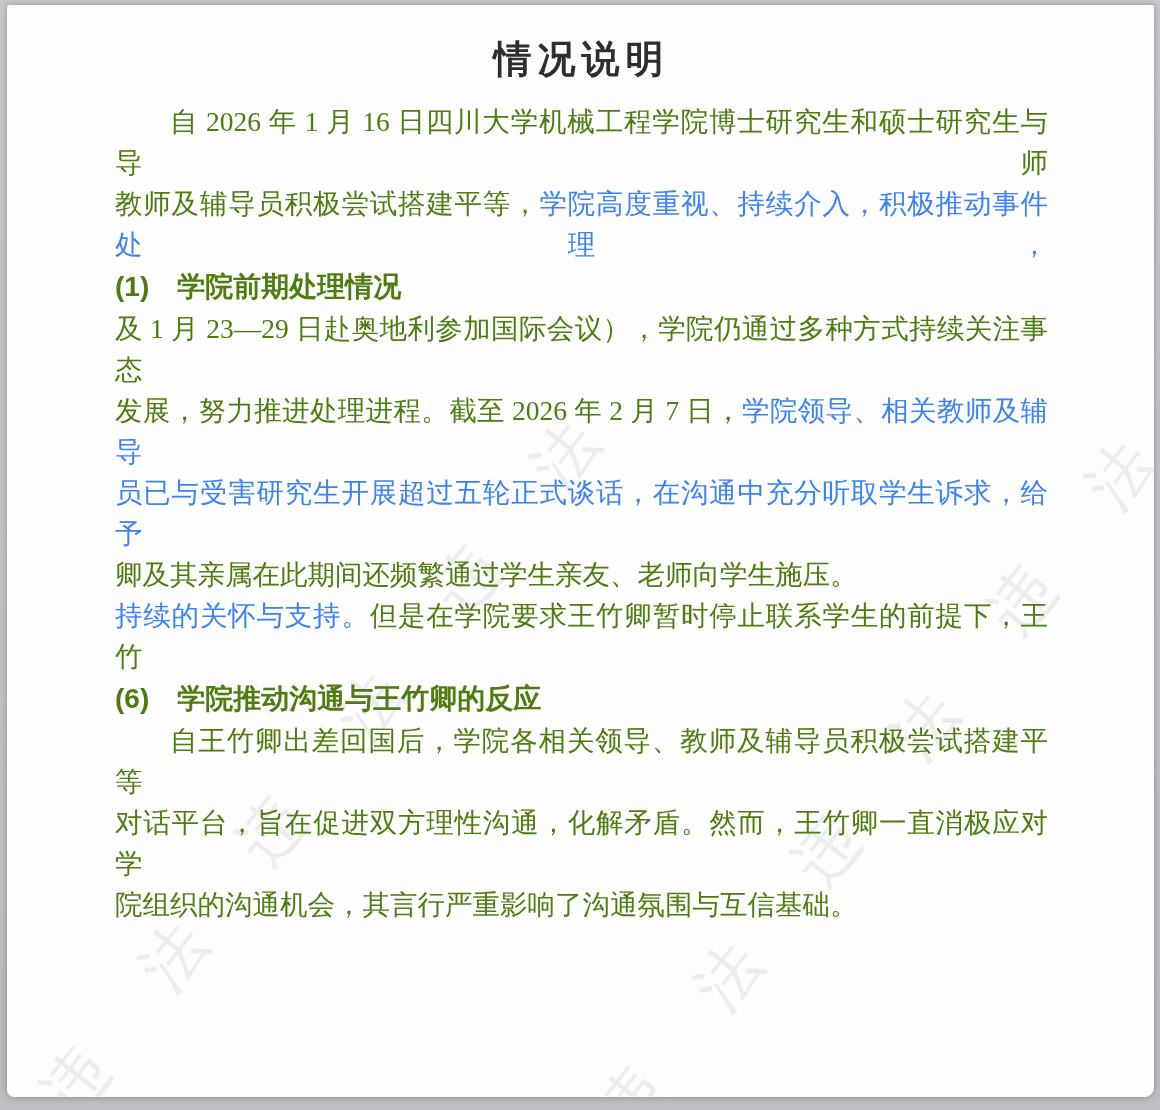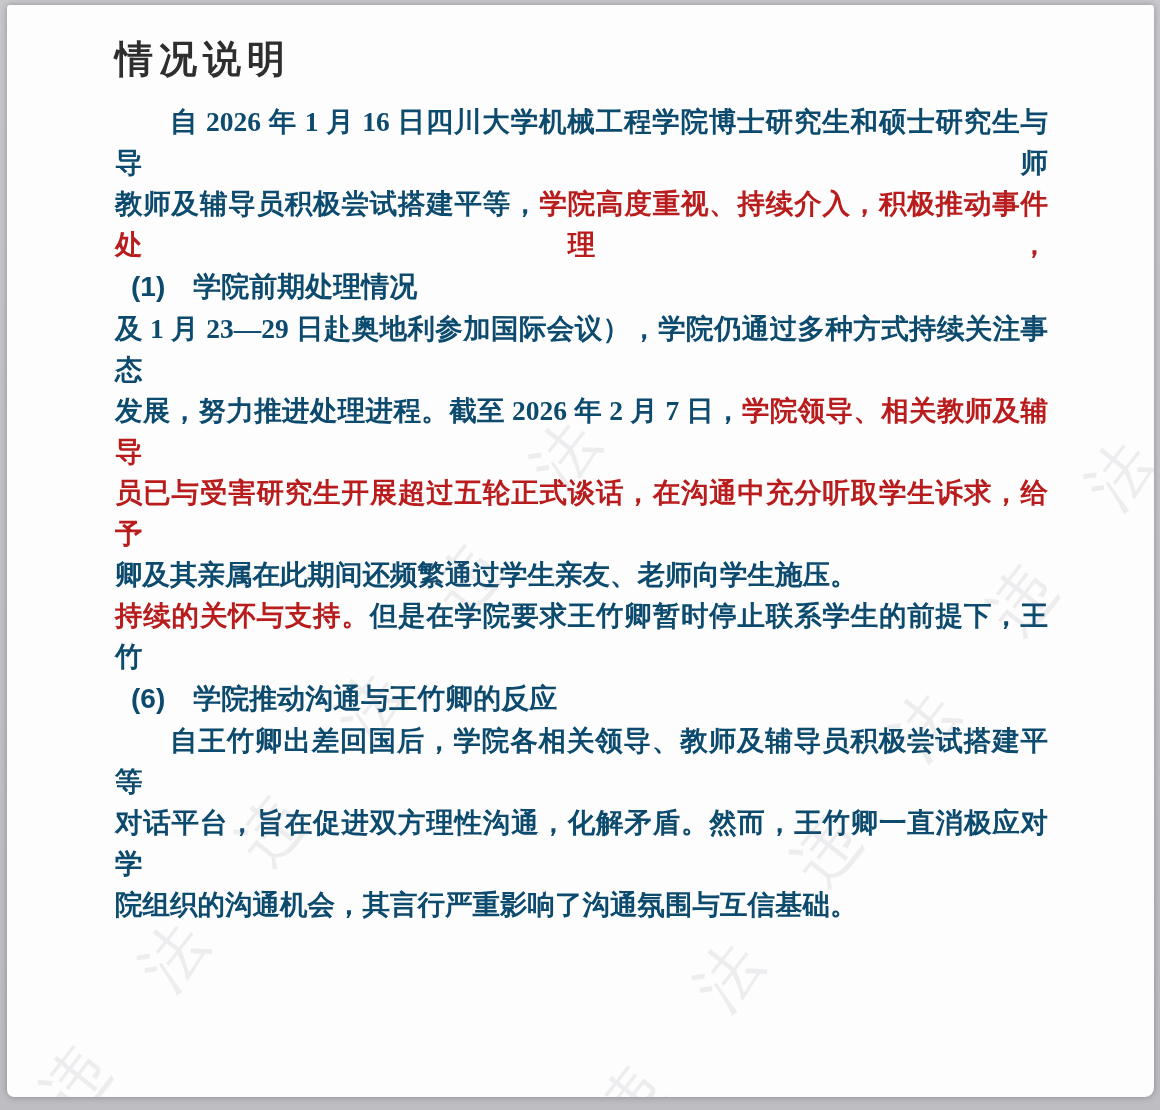--- a/index.html
+++ b/index.html
@@ -11,39 +11,40 @@
   .page{
     position:absolute;left:7px;top:5px;right:6px;bottom:13px;
     background:#fdfdfd;
     border-radius:3px 3px 9px 7px;
     box-shadow:0 0 7px rgba(0,0,0,.28);
     box-sizing:border-box;
     padding:0 106px 0 108px;
     overflow:hidden;
   }
   .title{
+    text-align:center;
     font-family:"Liberation Sans","DejaVu Sans",sans-serif;
     font-weight:700;font-size:38px;line-height:52px;
     letter-spacing:6px;
     color:#2e2e2e;
     margin:28px 0 16px 0;
   }
   .line{
     font-size:27.5px;line-height:41px;color:#222;
     text-align:justify;
   }
   .line.full{ text-align-last:justify; }
   .line.indent{ text-indent:55px; }
   .heading{
     font-family:"Liberation Sans","DejaVu Sans",sans-serif;
     font-weight:700;font-size:28px;line-height:41px;color:#252525;
-    margin:1px 16px;
+    margin:1px 0;
   }
-  .k{ color:#0c4a6e;font-weight:bold; }
-  .r{ color:#b91c1c; font-weight:700; }
+  .k{ color:#4d7c0f; }
+  .r{ color:#3b82f6; font-weight:400; }
   .wm{
     position:absolute;
     font-family:"Liberation Sans","DejaVu Sans",sans-serif;
     color:rgba(108,108,140,0.11);
     font-size:64px;
     letter-spacing:95px;
     white-space:nowrap;
     transform:rotate(-52deg);
     transform-origin:0 0;
     pointer-events:none;

